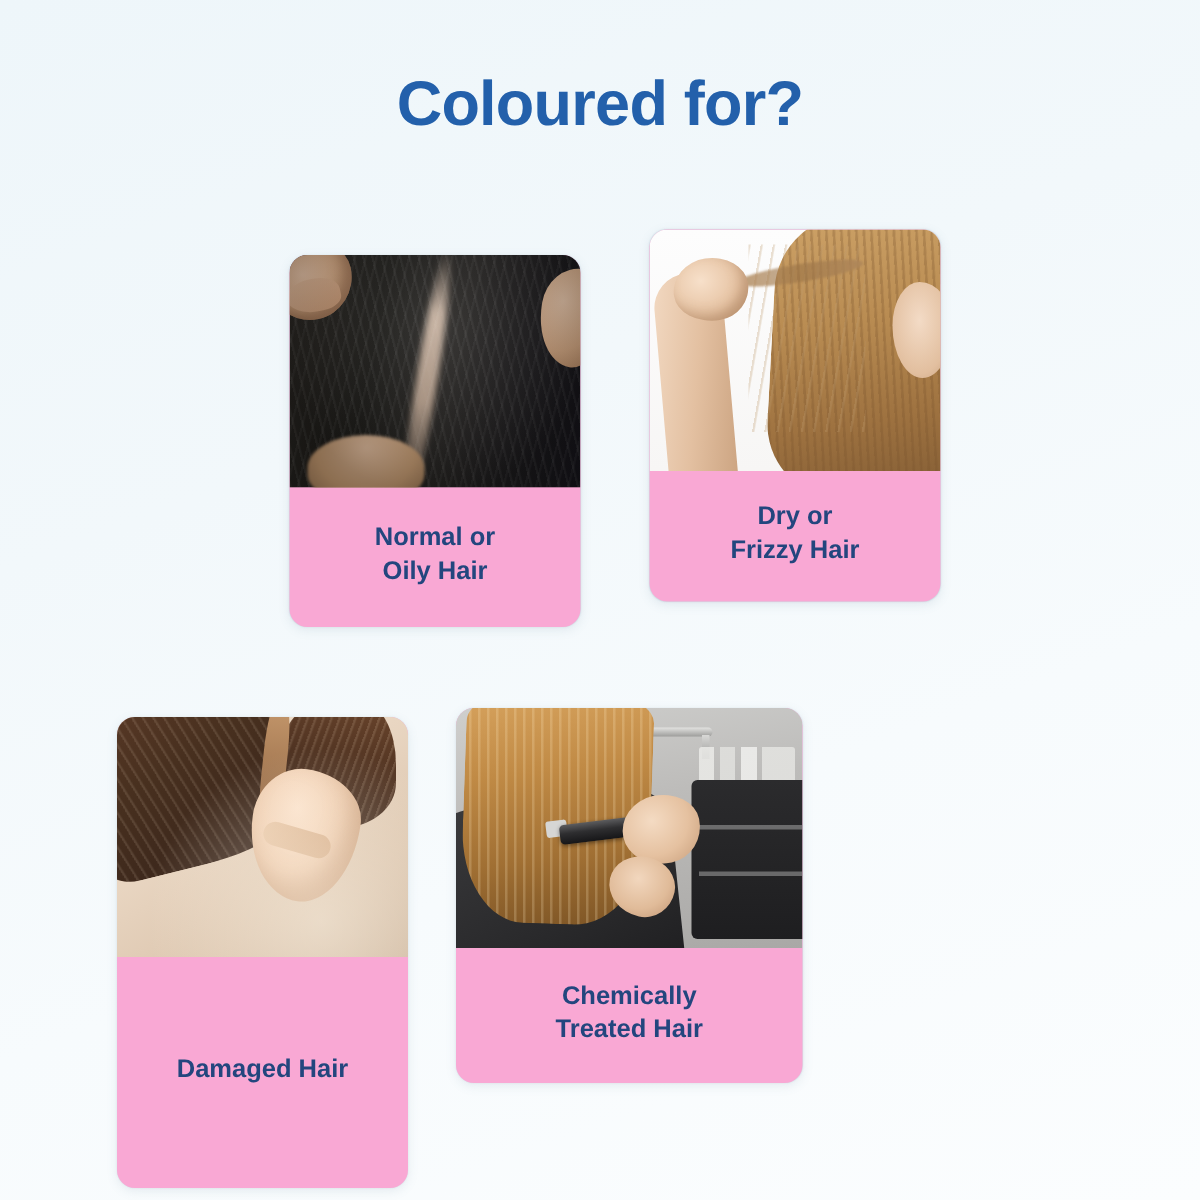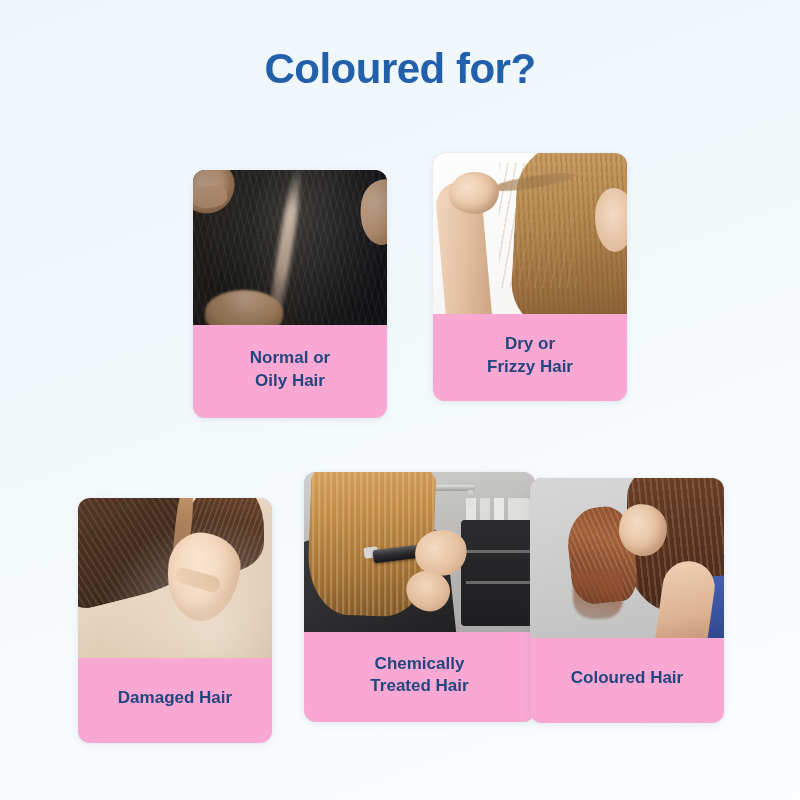--- a/index.html
+++ b/index.html
@@ -69,21 +69,21 @@
   }
 
   
   #card-normal  { left: 193px; top: 170px; width: 194px; height: 248px; }
   #card-normal .card-photo { height: 155px; }
 
   #card-dry     { left: 433px; top: 153px; width: 194px; height: 248px; }
   #card-dry .card-photo { height: 161px; }
 
   
-  #card-damaged { left: 78px;  top: 478px; width: 194px; height: 245px; margin-top: 20px; }
+  #card-damaged { left: 78px;  top: 478px; width: 194px; height: 314px; }
   #card-damaged .card-photo { height: 160px; }
 
   #card-chemical { left: 304px; top: 472px; width: 231px; height: 250px; }
   #card-chemical .card-photo { height: 160px; }
 
   #card-coloured { left: 530px; top: 478px; width: 194px; height: 245px; }
   #card-coloured .card-photo { height: 160px; }
 
   
 
@@ -458,27 +458,14 @@
         <div class="ironTip"></div>
         <div class="iron"></div>
         <div class="hand4"></div>
         <div class="hand4b"></div>
       </div>
     </div>
     <div class="card-label">Chemically
 Treated Hair</div>
   </div>
 
-  <div class="card" id="card-coloured">
-    <div class="card-photo">
-      <div class="scene sc5">
-        <div class="mass5"></div>
-        <div class="shirt"></div>
-        <div class="arm5"></div>
-        <div class="pony"></div>
-        <div class="tips"></div>
-        <div class="hand5"></div>
-      </div>
-    </div>
-    <div class="card-label">Coloured Hair</div>
-  </div>
 
 </div>
 
 </body></html>

